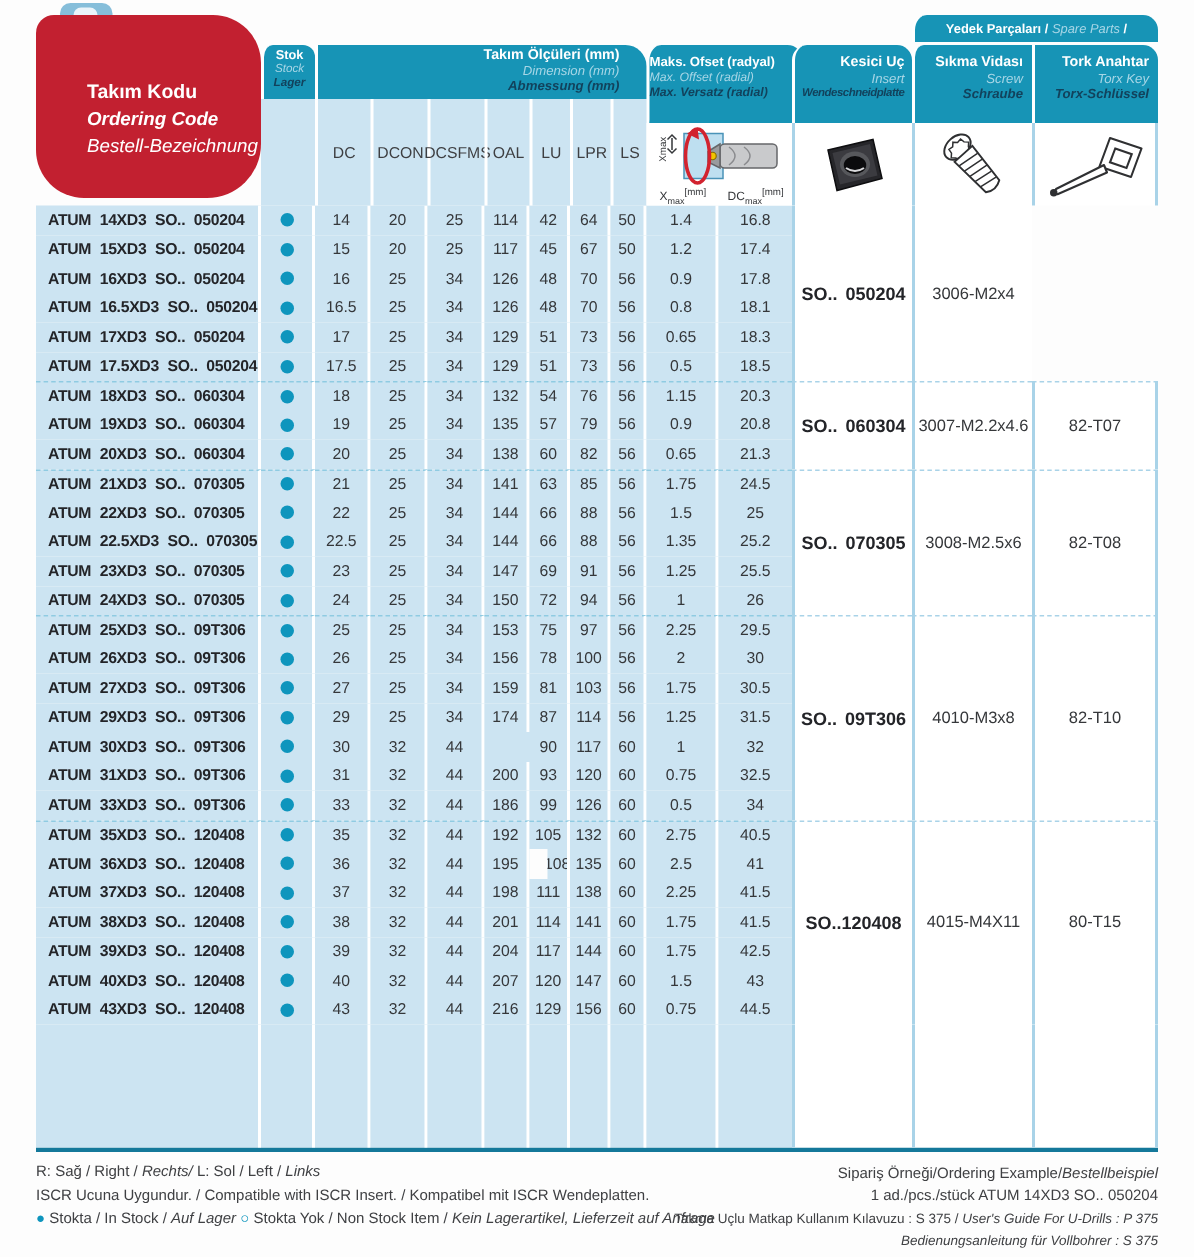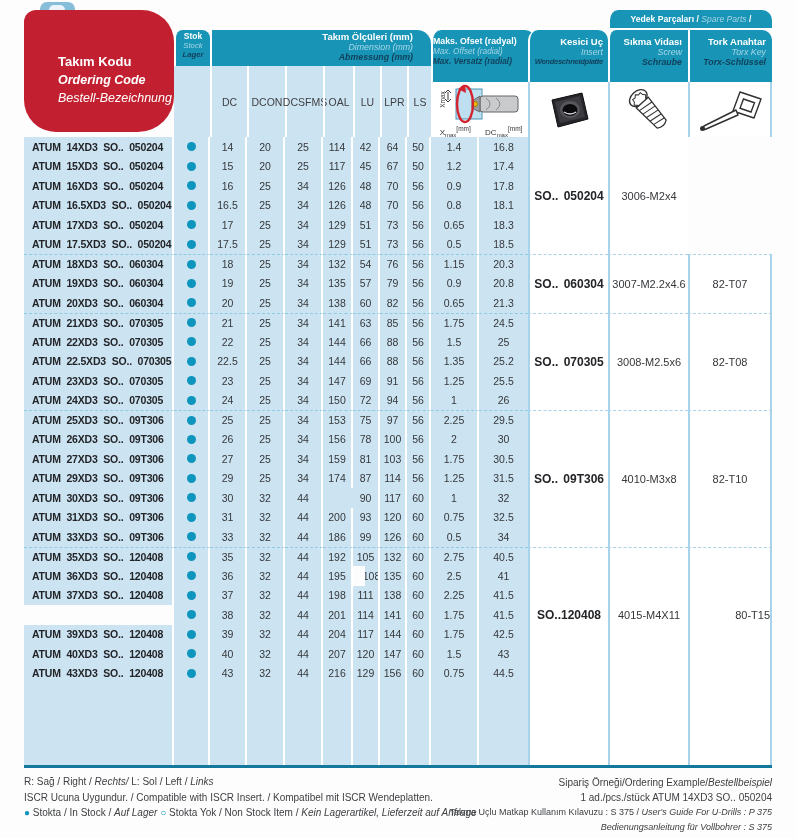--- a/index.html
+++ b/index.html
@@ -551,20 +551,21 @@
         </div>
         <div class="cell" style="grid-area: 24 / 3;">37</div>
         <div class="cell" style="grid-area: 24 / 4;">32</div>
         <div class="cell" style="grid-area: 24 / 5;">44</div>
         <div class="cell" style="grid-area: 24 / 6;">198</div>
         <div class="cell" style="grid-area: 24 / 7;">111</div>
         <div class="cell" style="grid-area: 24 / 8;">138</div>
         <div class="cell" style="grid-area: 24 / 9;">60</div>
         <div class="cell" style="grid-area: 24 / 10;">2.25</div>
         <div class="cell lastcol" style="grid-area: 24 / 11;">41.5</div>
+        <div class="cell code" style="grid-area: 25 / 1;">ATUM 38XD3 SO.. 120408</div>
         <div class="cell" style="grid-area: 25 / 2;">
           <span class="dot"></span>
         </div>
         <div class="cell" style="grid-area: 25 / 3;">38</div>
         <div class="cell" style="grid-area: 25 / 4;">32</div>
         <div class="cell" style="grid-area: 25 / 5;">44</div>
         <div class="cell" style="grid-area: 25 / 6;">201</div>
         <div class="cell" style="grid-area: 25 / 7;">114</div>
         <div class="cell" style="grid-area: 25 / 8;">141</div>
         <div class="cell" style="grid-area: 25 / 9;">60</div>
@@ -608,21 +609,21 @@
         <div class="cell" style="grid-area: 28 / 8;">156</div>
         <div class="cell" style="grid-area: 28 / 9;">60</div>
         <div class="cell" style="grid-area: 28 / 10;">0.75</div>
         <div class="cell lastcol" style="grid-area: 28 / 11;">44.5</div>
         <div class="gcell sep" style="grid-area: 22 / 12 / span 7;">
           <span class="glabel ins">SO..120408</span>
         </div>
         <div class="gcell sep" style="grid-area: 22 / 13 / span 7;">
           <span class="glabel">4015-M4X11</span>
         </div>
-        <div class="gcell torx-col sep" style="grid-area: 22 / 14 / span 7; justify-content: flex-end;">
+        <div class="gcell torx-col sep" style="grid-area: 22 / 14 / span 7;">
           <span class="glabel">80-T15</span>
         </div>
         <div class="cell" style="grid-area: 29 / 1;"></div>
         <div class="cell" style="grid-area: 29 / 2;"></div>
         <div class="cell" style="grid-area: 29 / 3;"></div>
         <div class="cell" style="grid-area: 29 / 4;"></div>
         <div class="cell" style="grid-area: 29 / 5;"></div>
         <div class="cell" style="grid-area: 29 / 6;"></div>
         <div class="cell" style="grid-area: 29 / 7;"></div>
         <div class="cell" style="grid-area: 29 / 8;"></div>

